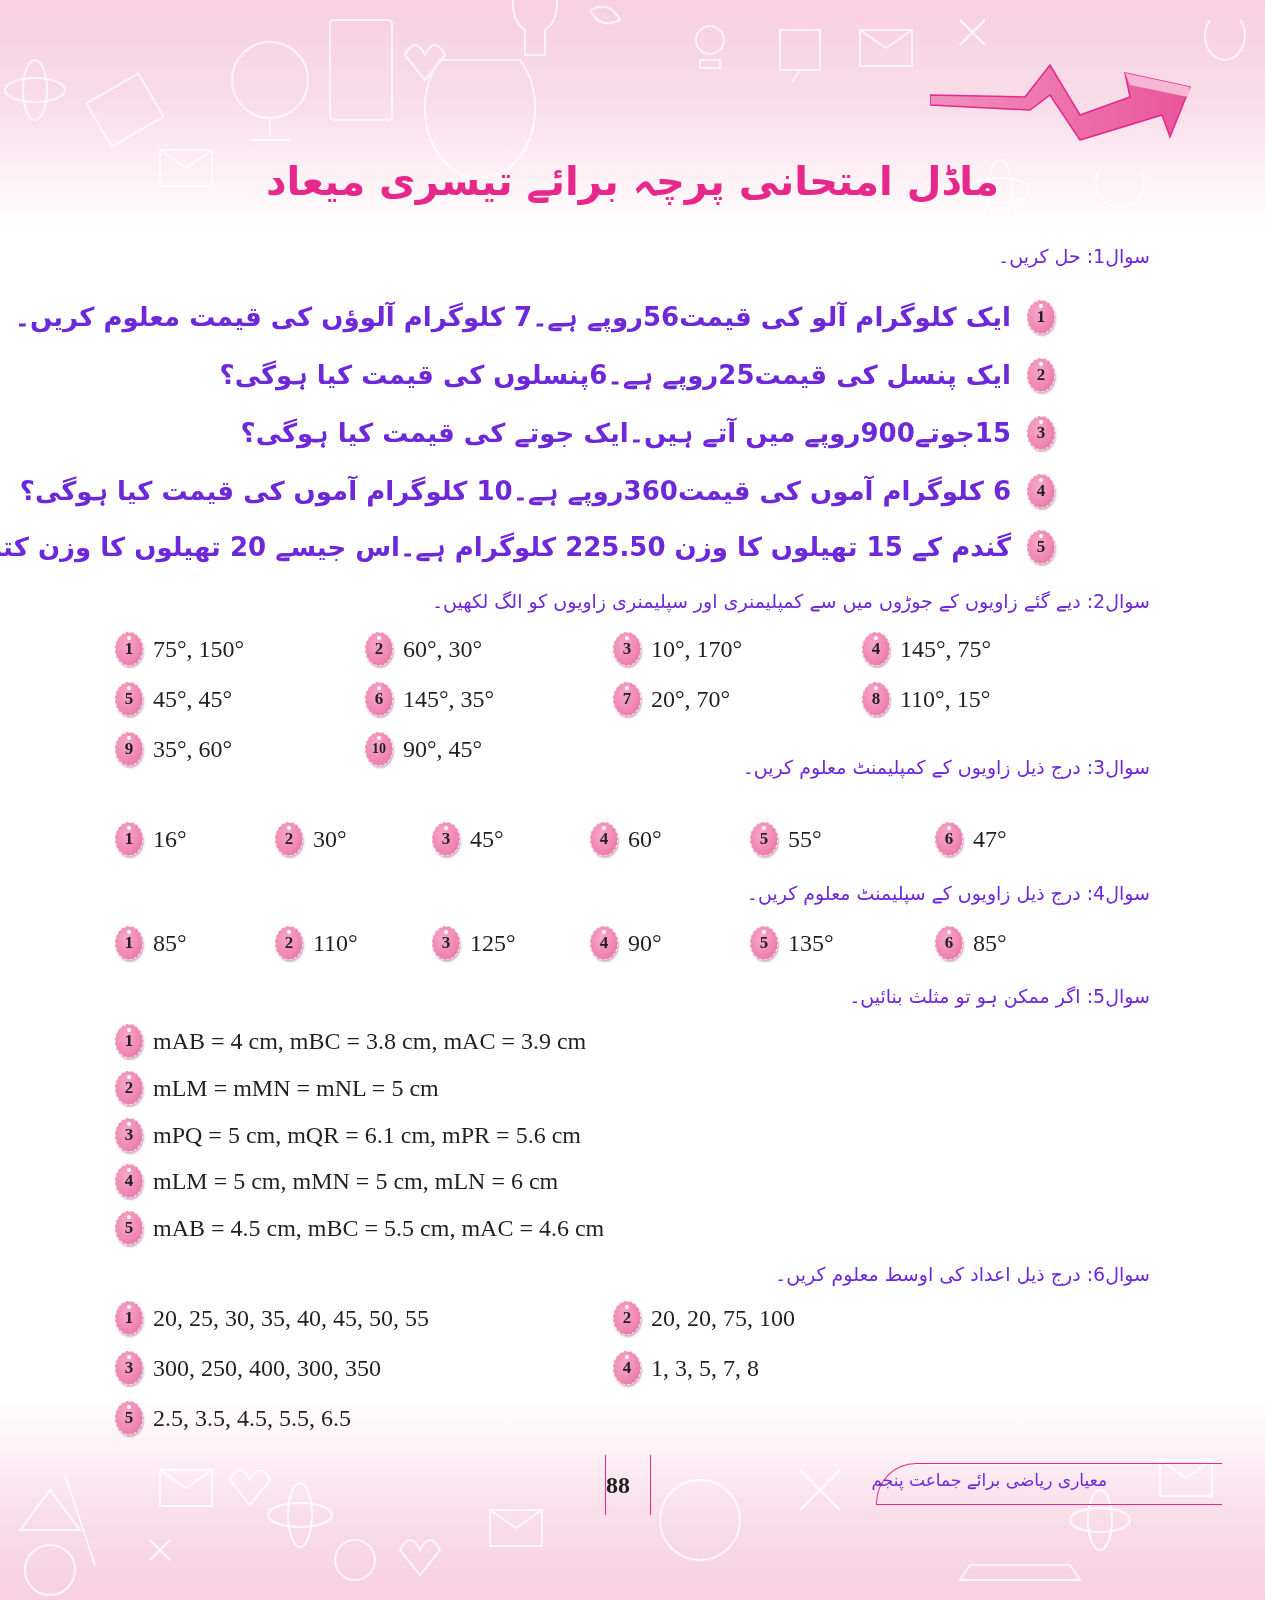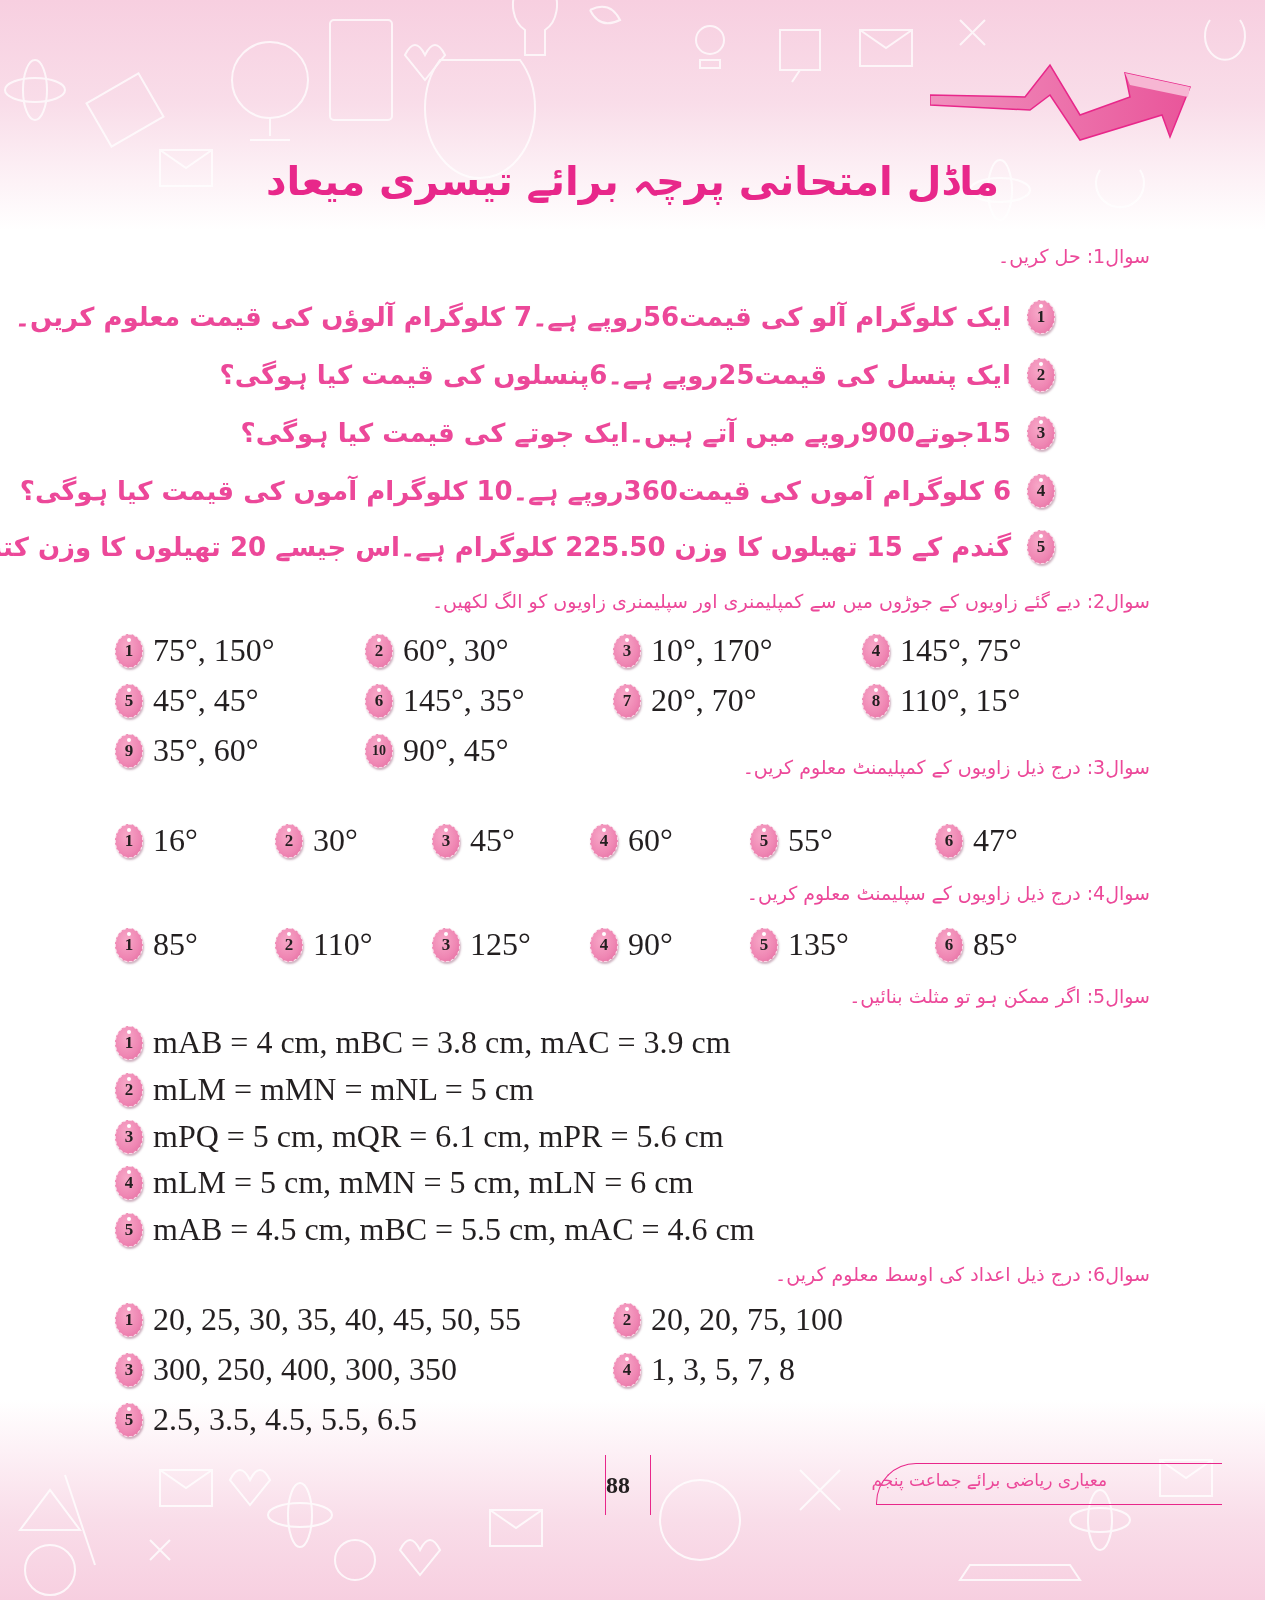--- a/index.html
+++ b/index.html
@@ -22,42 +22,42 @@
   .arrow { position:absolute; left:930px; top:55px; width:290px; height:100px; }
 
   .title {
     position:absolute; left:0; width:1265px; top:158px; text-align:center;
     direction:rtl; font-family:"DejaVu Sans", sans-serif; font-weight:bold;
     font-size:40px; color:#e8278a; letter-spacing:1px;
   }
 
   .urdu {
     direction:rtl; font-family:"DejaVu Sans", sans-serif; font-size:19px;
-    color:#ec4899; white-space:nowrap;
+    color:#6d28d9; white-space:nowrap;
   }
   .q-head { position:absolute; right:115px; text-align:right; }
   .q-row { position:absolute; right:200px; display:flex; flex-direction:row-reverse; align-items:center; gap:16px; }
   .q-row .urdu { font-size:26px; font-weight:bold; }
 
   .badge {
     display:inline-flex; align-items:center; justify-content:center;
     width:26px; height:32px; border-radius:50%;
     background:radial-gradient(ellipse at 40% 35%, #f7a8c8 0%, #ef86b3 60%, #e06a9e 100%);
     border:1px dashed #fbd6e6; box-shadow:1px 2px 2px rgba(120,40,80,0.35);
     font-family:"Liberation Serif", serif; font-weight:bold; font-size:17px; color:#231f20;
     position:relative; flex:0 0 auto;
   }
   .badge::before {
     content:""; position:absolute; top:3px; left:50%; margin-left:-2px;
     width:4px; height:4px; border-radius:50%; background:#fff;
   }
   .badge.sm { font-size:14px; }
 
   .item { position:absolute; display:flex; align-items:center; gap:10px; }
-  .val { font-family:"Liberation Serif", serif; font-size:32px; color:#231f20; white-space:nowrap; }
+  .val { font-family:"Liberation Serif", serif; font-size:24px; color:#231f20; white-space:nowrap; }
 
   .footer-page {
     position:absolute; left:605px; top:1455px; width:44px; height:60px;
     border-left:1.5px solid #e8278a; border-right:1.5px solid #e8278a;
     text-align:left; font-family:"Liberation Serif", serif; font-weight:bold; font-size:24px; line-height:60px;
   }
   .footer-book {
     position:absolute; left:876px; top:1463px; width:345px; height:40px;
     border-top:1.5px solid #e8278a; border-bottom:1.5px solid #e8278a;
     border-left:1.5px solid #e8278a; border-radius:40px 0 0 0;

